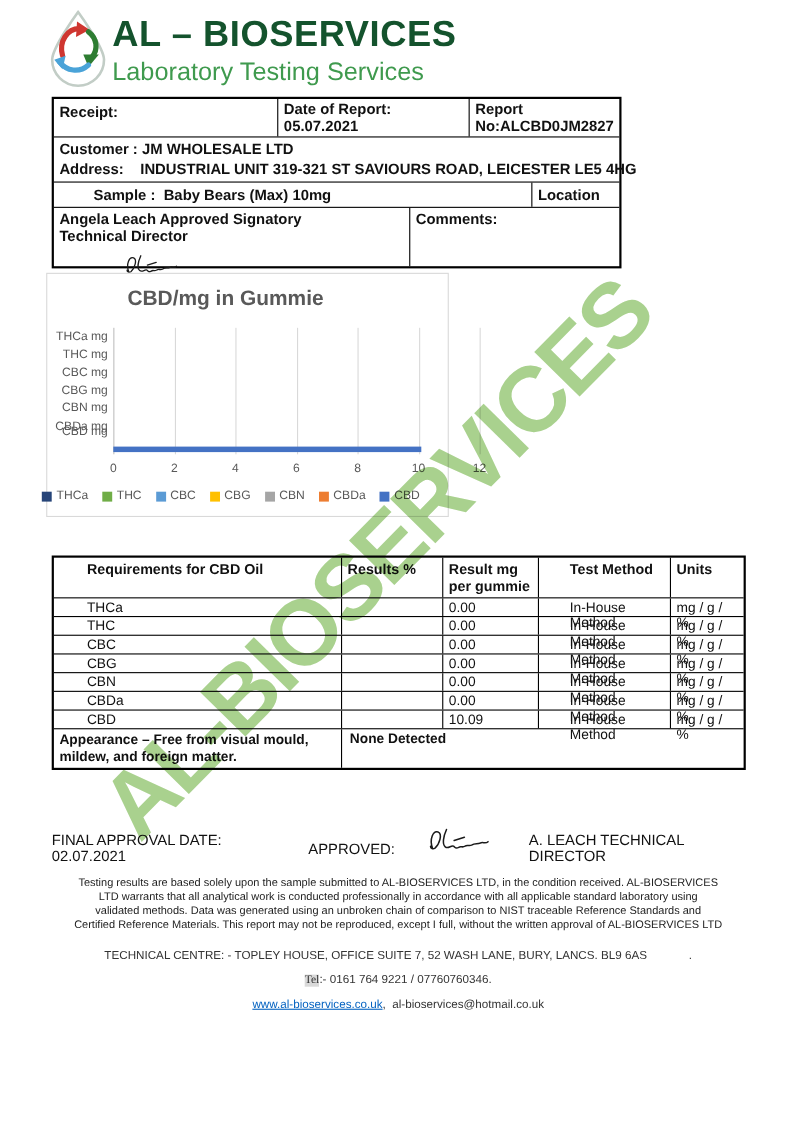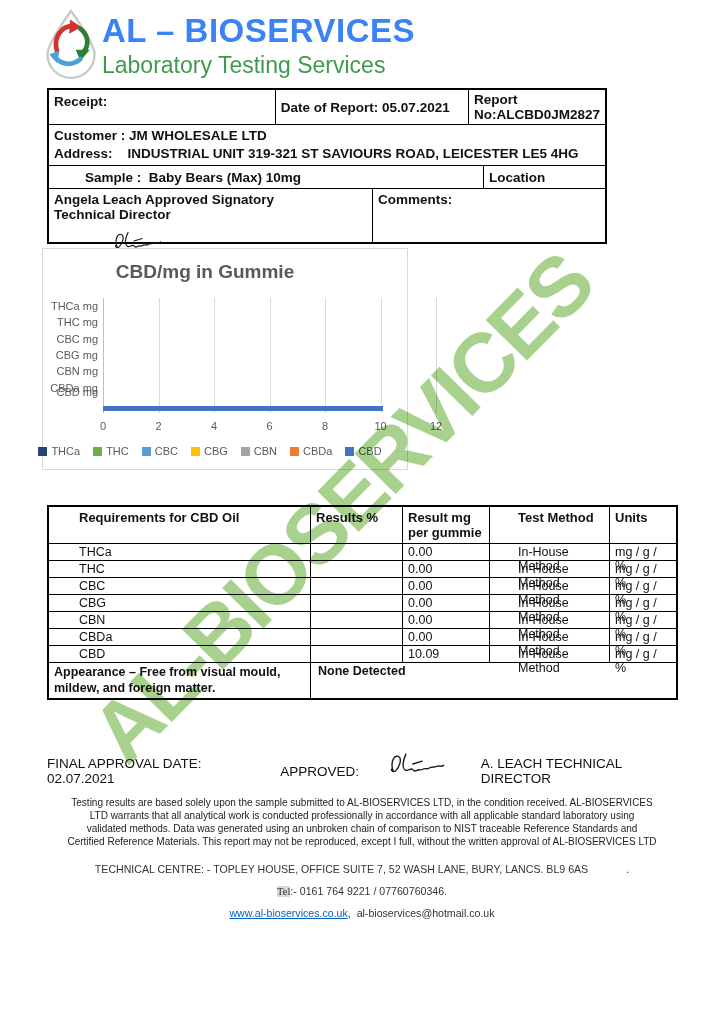--- a/index.html
+++ b/index.html
@@ -4,31 +4,31 @@
 <style>
   * { margin:0; padding:0; box-sizing:border-box; }
   html,body { background:#ffffff; }
   body {
     width:724px; height:1024px; position:relative; overflow:hidden;
     font-family:"Liberation Sans", sans-serif; color:#111;
   }
   
   .logo { position:absolute; left:38px; top:8px; width:66px; height:72px; }
   .brand { position:absolute; left:102px; top:12px; }
-  .brand-title { font-size:33px; font-weight:bold; color:#3b82f6; letter-spacing:0.5px; }
+  .brand-title { font-size:33px; font-weight:bold; color:#14532d; letter-spacing:0.5px; }
   .brand-tagline { font-size:23px; color:#3f9a4e; margin-top:2px; }
   
   .watermark {
     position:absolute; left:342px; top:508px; z-index:50;
     transform:translate(-50%,-50%) rotate(-45.5deg);
     font-size:84px; font-weight:bold; letter-spacing:-3px; white-space:nowrap;
     color:#a9d18e; mix-blend-mode:multiply; pointer-events:none;
   }
   
-  .info-table { position:absolute; left:47px; top:88px; width:560px; border:2px solid #000; background:transparent; font-weight:bold; font-size:13.5px; }
+  .info-table { position:absolute; left:47px; top:88px; width:518px; border:2px solid #000; background:transparent; font-weight:bold; font-size:13.5px; }
   .itr { display:flex; }
   .itr + .itr { border-top:1.5px solid #000; }
   .itd { padding:2px 5px; display:flex; align-items:center; }
   .itd + .itd { border-left:1.5px solid #000; }
   .ra1 { width:234px; height:22px; } .ra2 { width:200px; } .ra3 { flex:1; }
   .rowb { display:block; height:40px; padding:2px 5px; }
   .rowb div { line-height:18px; white-space:pre; }
   .rc1 { width:434px; height:22px; white-space:pre;padding-left:36px; } .rc2 { flex:1; }
   .rd1 { width:323px; height:53px; display:flex; flex-direction:column; justify-content:space-between; align-items:flex-start; padding:3px 5px; }
   .rd2 { flex:1; align-items:flex-start; padding-top:3px; }

